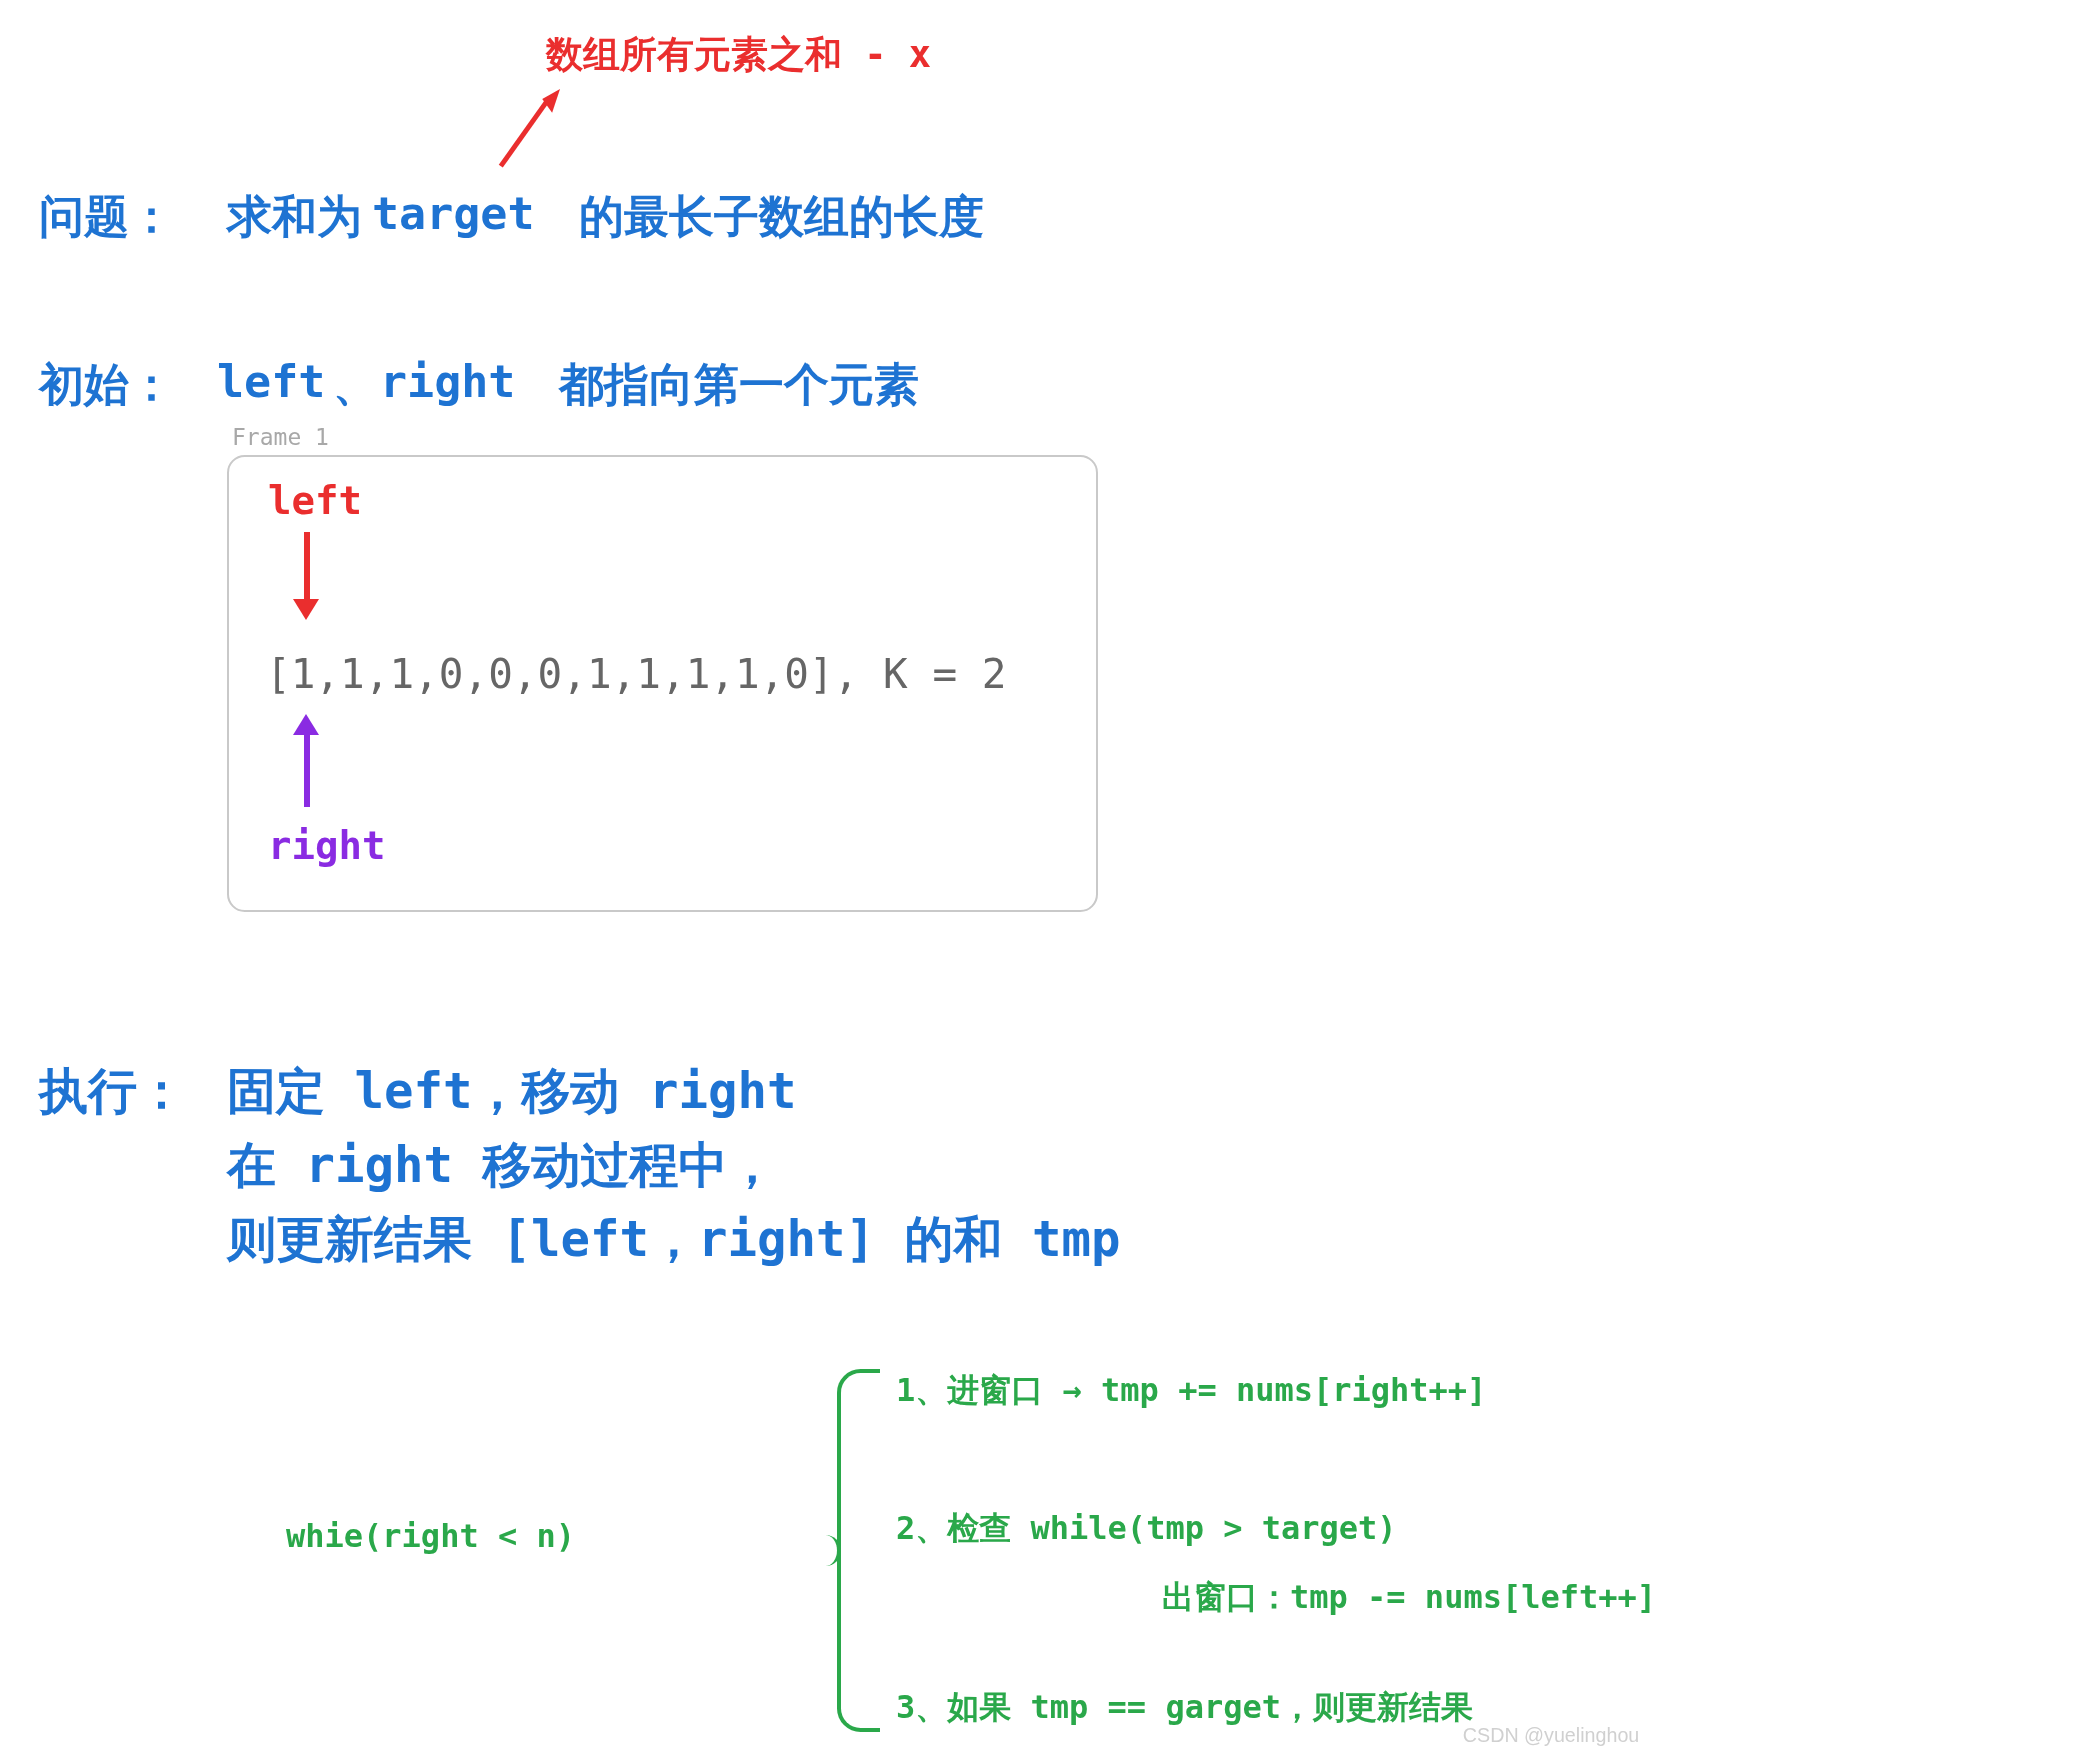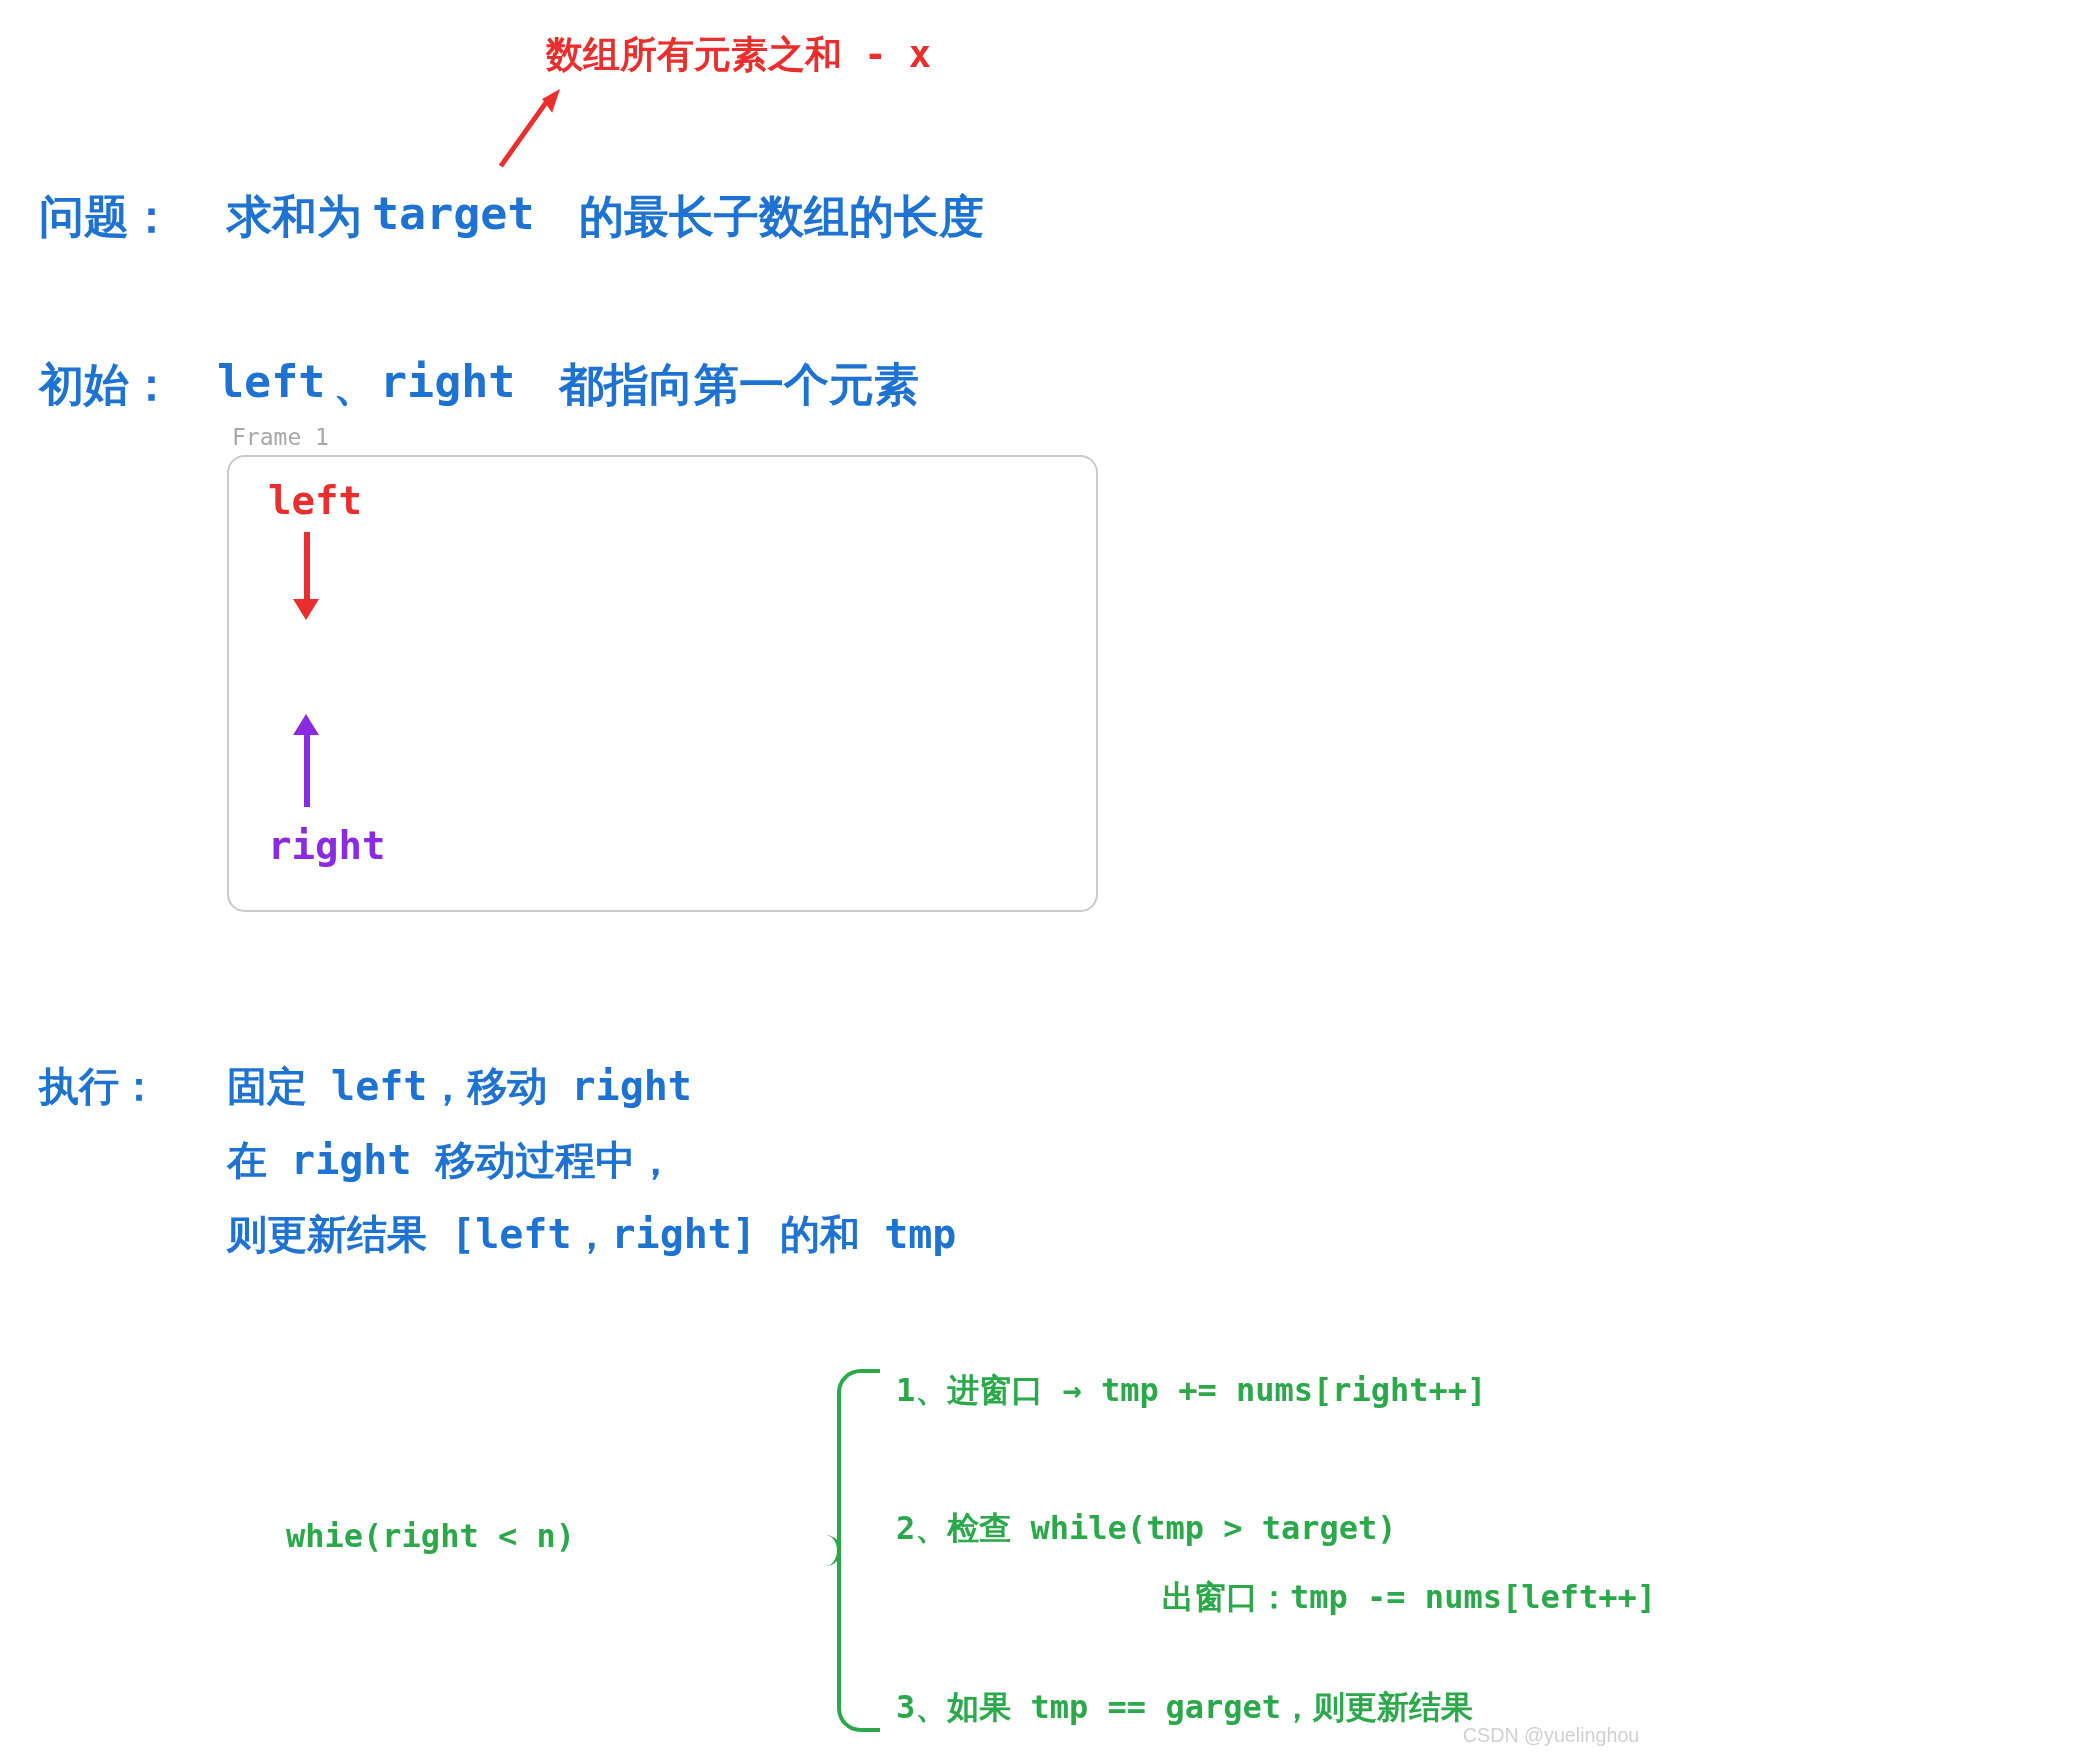--- a/index.html
+++ b/index.html
@@ -26,21 +26,21 @@
   .green { color: #2aa84a; }
   .gray  { color: #666666; font-weight: 400; }
   .lightgray { color: #a8a8a8; font-weight: 400; }
 
   
   .fs-anno   { font-size: 37px; }
   .fs-main   { font-size: 45px; }
   .fs-frame  { font-size: 23px; }
   .fs-ptr    { font-size: 39px; }
   .fs-array  { font-size: 41px; letter-spacing: 0px; }
-  .fs-exec   { font-size: 40px; }
+  .fs-exec   { font-size: 49px; }
   .fs-code   { font-size: 32px; }
 
   .frame-box {
     position: absolute;
     border: 2px solid #c9c9c9;
     border-radius: 17.7px;
     background: #ffffff;
   }
 
   .arrow-down-red {
@@ -140,20 +140,21 @@
 
   <div class="txt lightgray fs-frame" style="left:232px; top:424px;">Frame 1</div>
   <div class="frame-box" style="left:227px; top:455px; width:867px; height:453px;"></div>
 
   <div class="txt red fs-ptr" style="left:268px; top:478px; font-family:Menlo,Consolas,monospace; font-weight:700;">left</div>
   <div class="arrow-down-red" style="left:307px; top:532px;">
     <div class="shaft" style="height:69px;"></div>
     <div class="head" style="top:67px;"></div>
   </div>
 
+  <div class="txt gray fs-array" style="left:266px; top:650px; font-family:Menlo,Consolas,monospace;">[1,1,1,0,0,0,1,1,1,1,0], K = 2</div>
 
   <div class="arrow-up-purple" style="left:307px; top:714px;">
     <div class="head"></div>
     <div class="shaft" style="top:19.7px; height:73px;"></div>
   </div>
   <div class="txt purple fs-ptr" style="left:268px; top:823px; font-family:Menlo,Consolas,monospace; font-weight:700;">right</div>
 
   <div class="txt blue fs-exec" style="left:39px; top:1059px;">执行：</div>
   <div class="txt blue fs-exec" style="left:227px; top:1059px;">固定 left，移动 right</div>
   <div class="txt blue fs-exec" style="left:227px; top:1133px;">在 right 移动过程中，</div>

